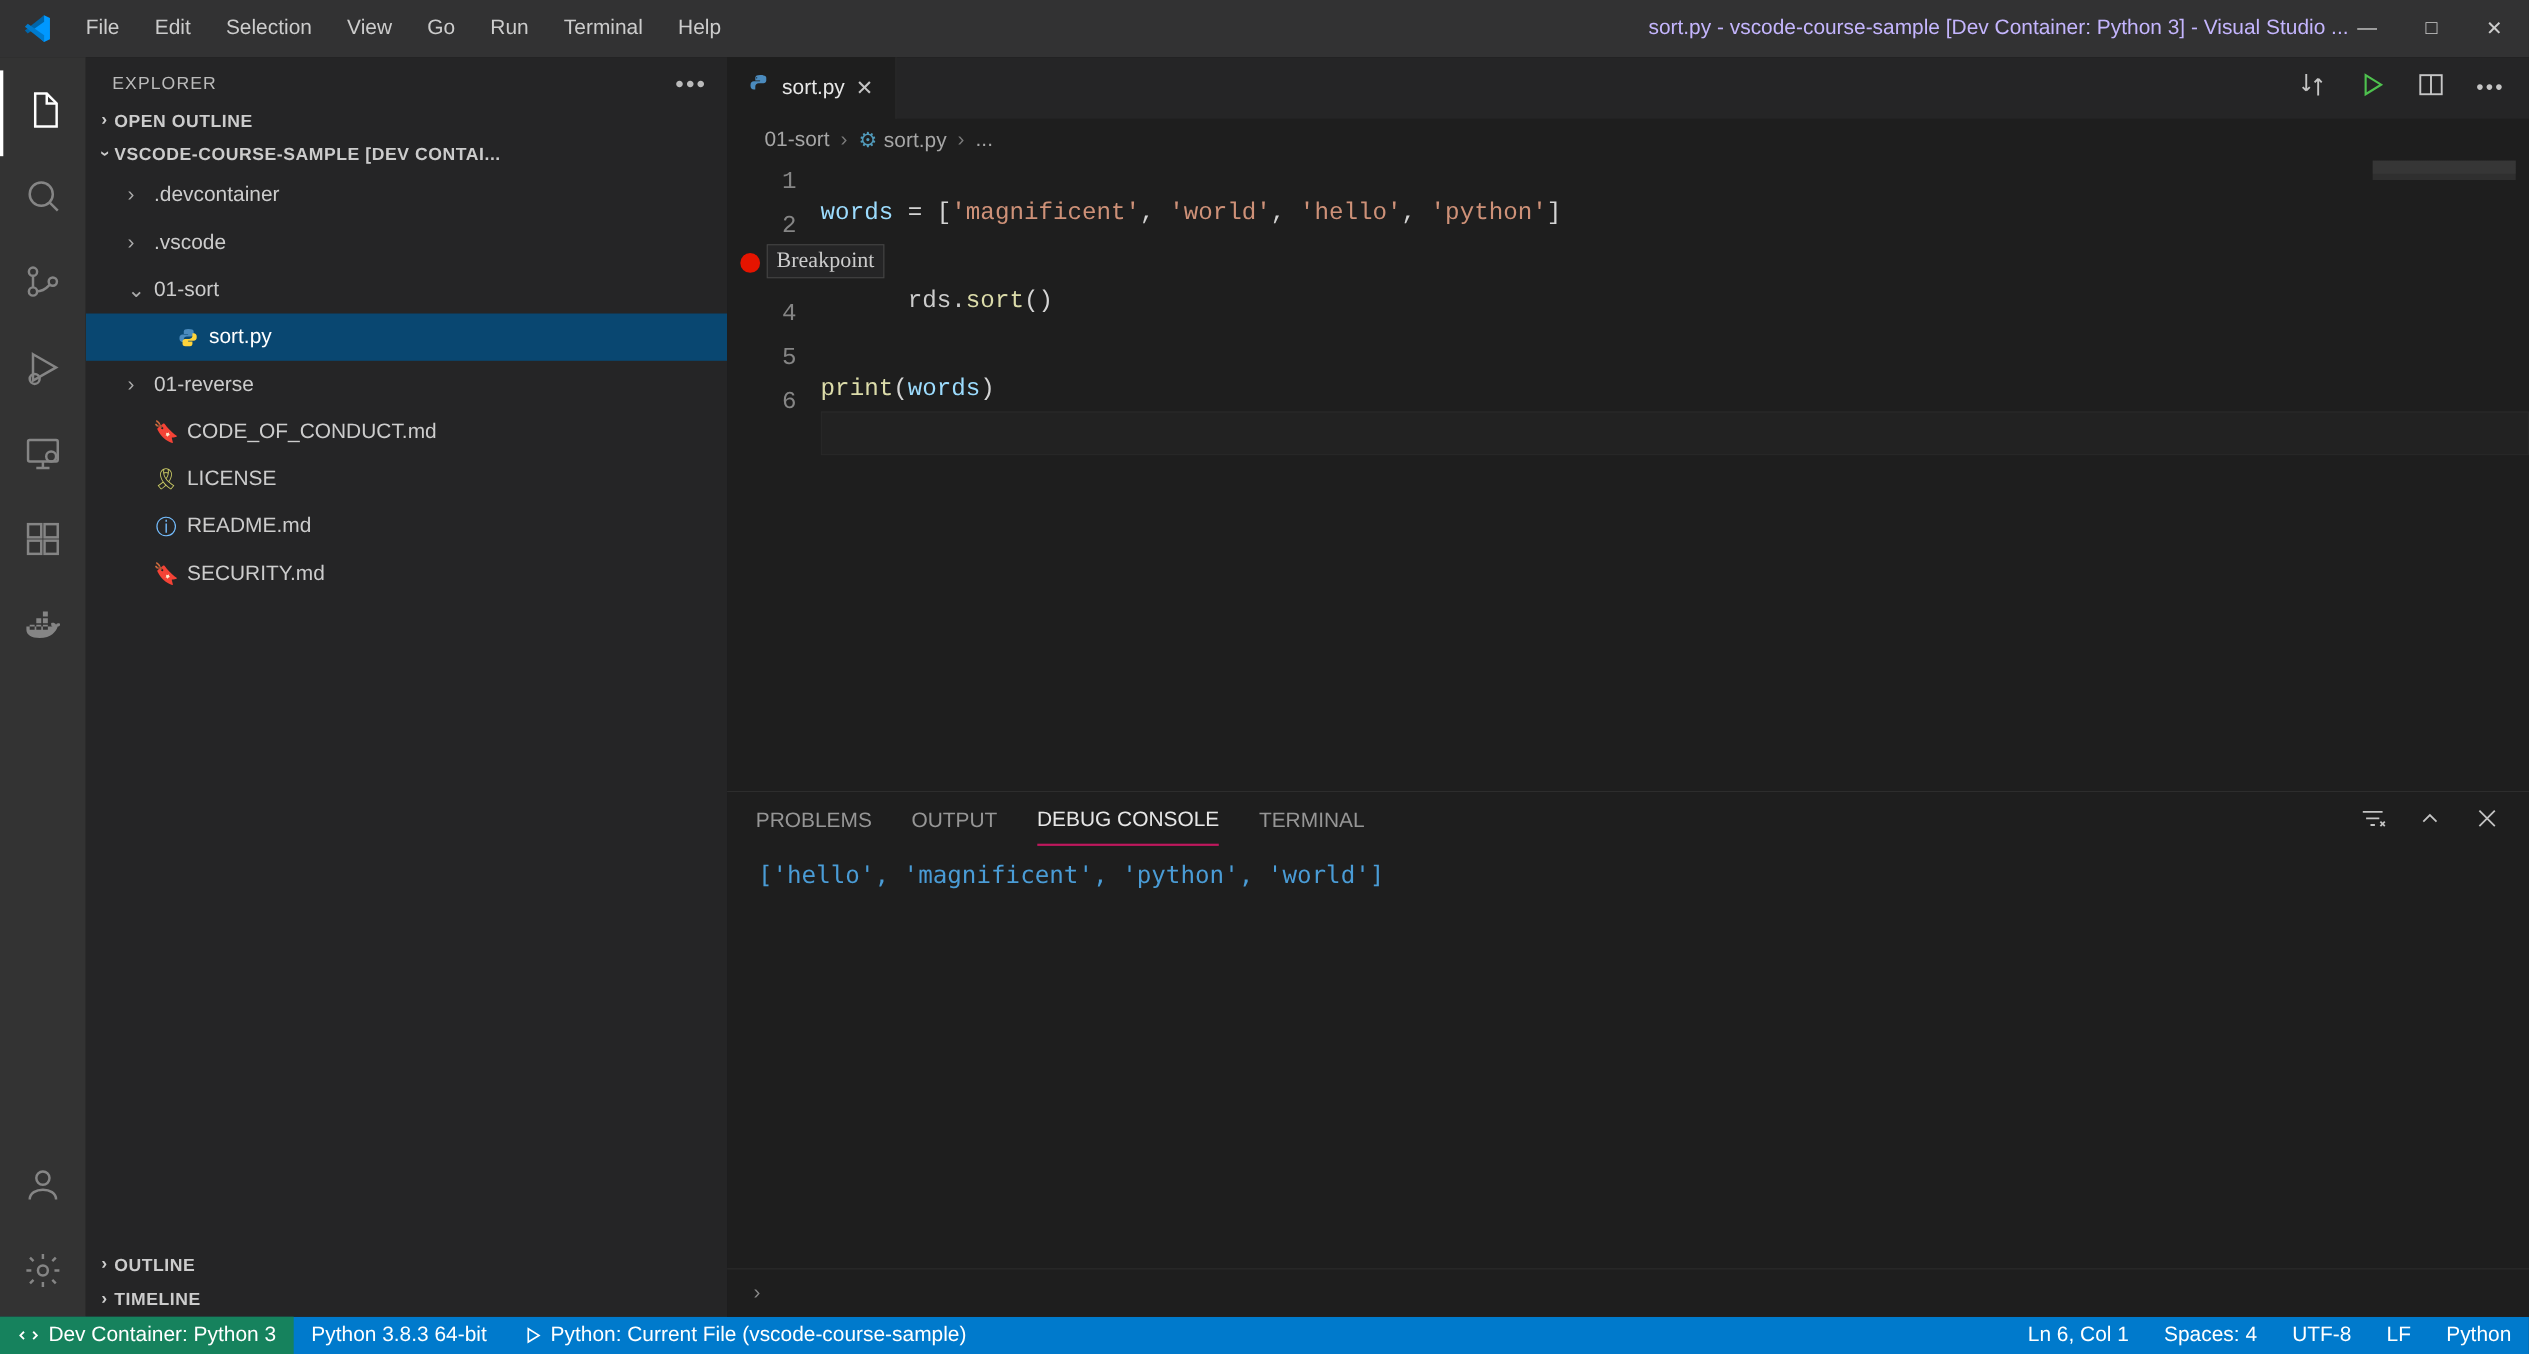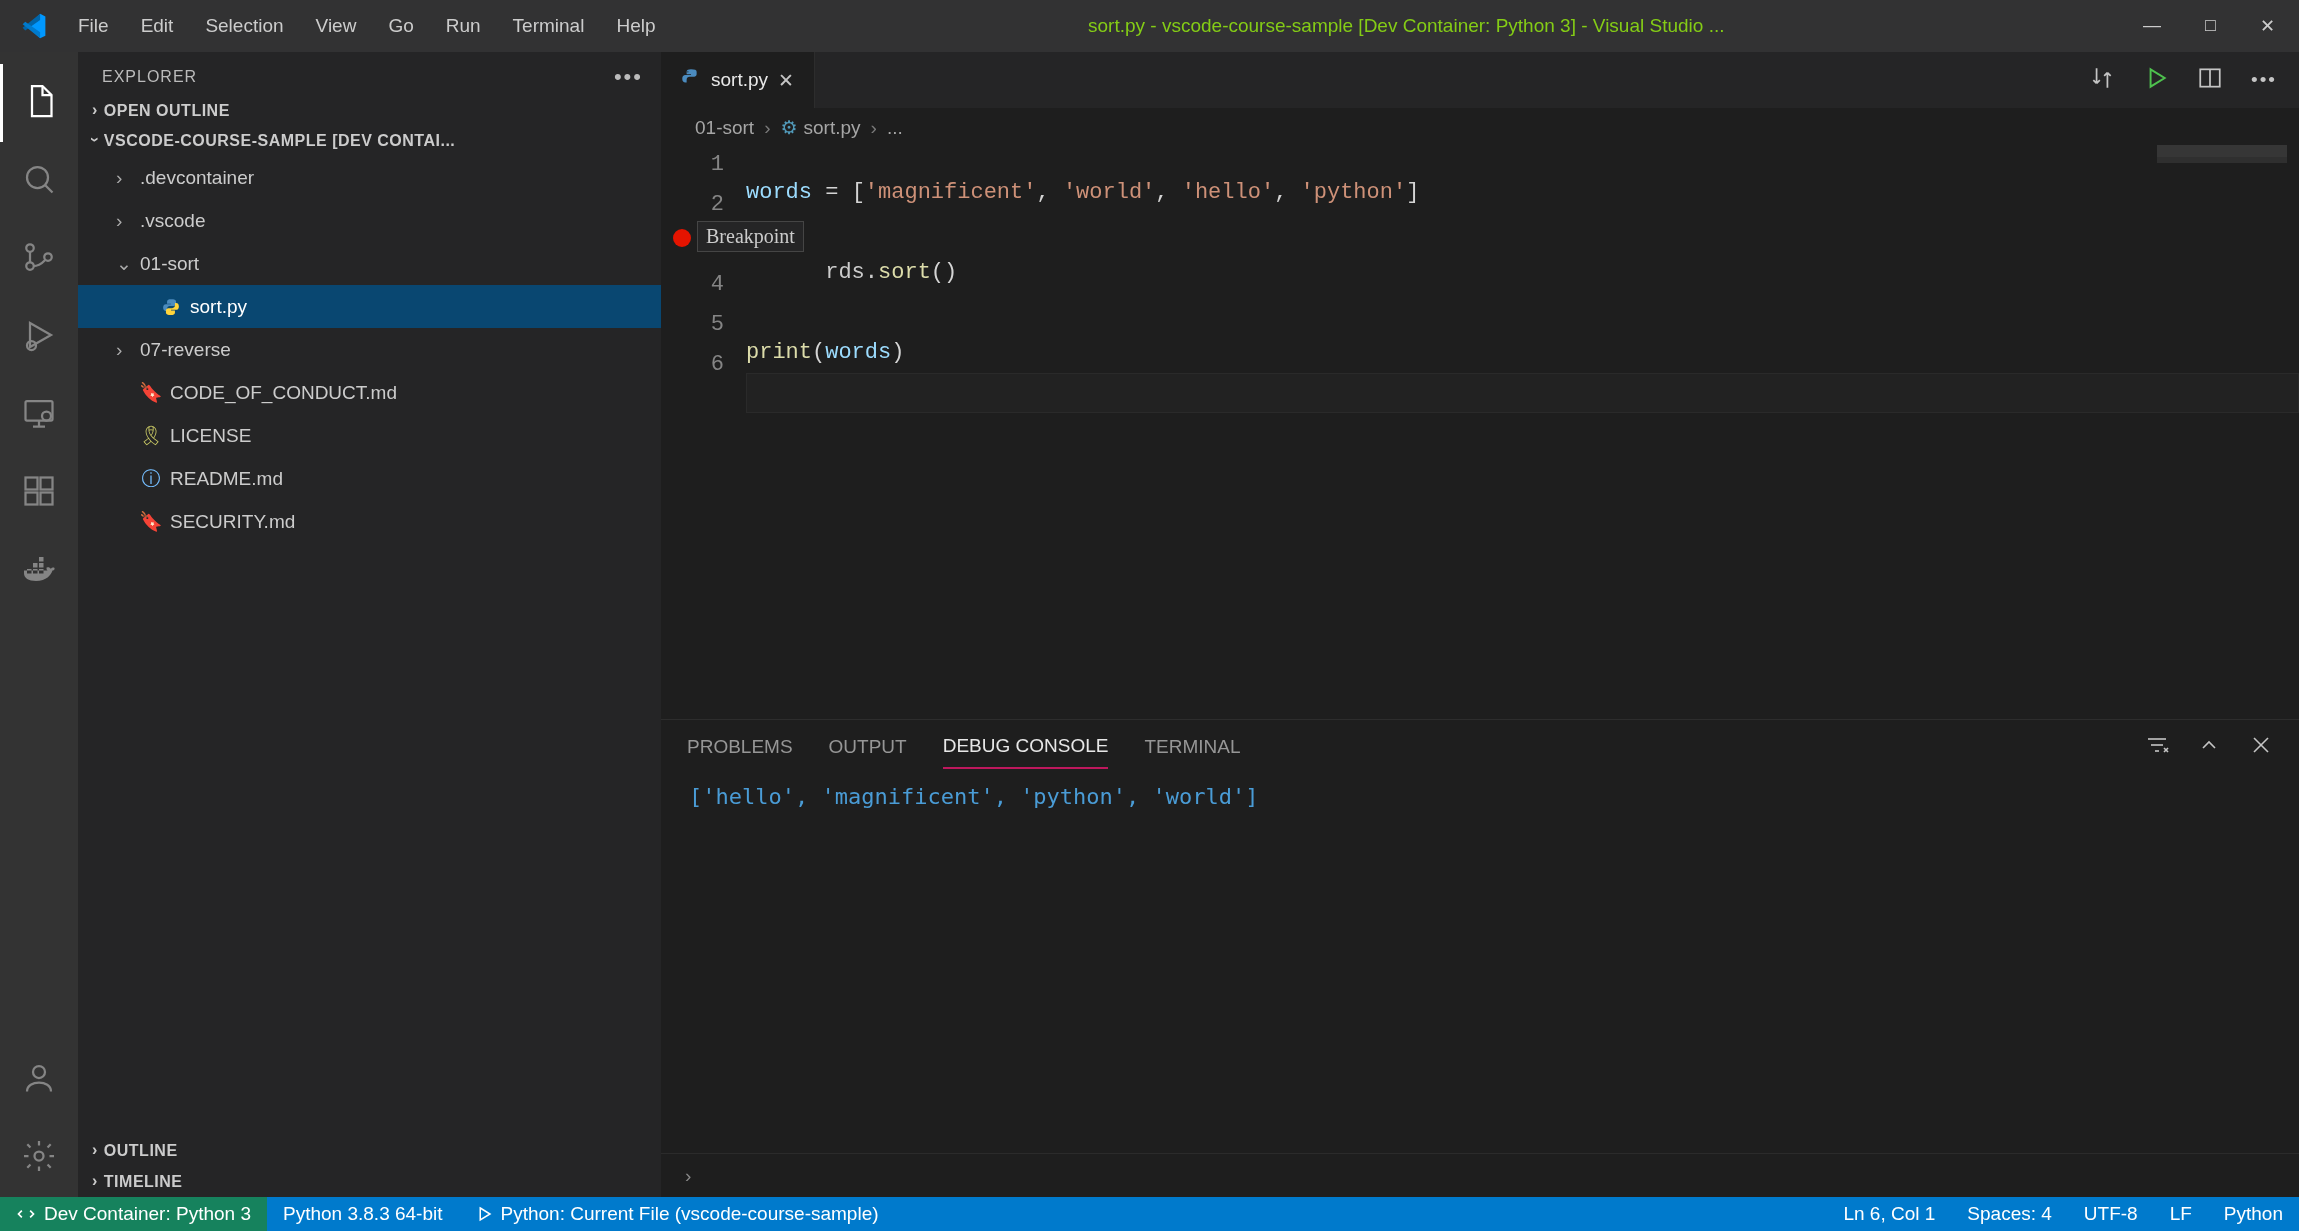--- a/index.html
+++ b/index.html
@@ -18,21 +18,21 @@
     display: flex;
     align-items: center;
     height: 52px;
     background: #323233;
     padding: 0 12px;
     gap: 8px;
   }
   .titlebar .logo { width: 28px; height: 28px; margin: 0 8px; }
   .titlebar .menus { display: flex; gap: 4px; }
   .titlebar .menu-item { padding: 6px 14px; color: #ccc; cursor: default; }
-  .titlebar .title-text { flex: 1; text-align: center; color: #84cc16; font-size: 19px; white-space: nowrap; overflow: hidden; text-overflow: ellipsis; }
+  .titlebar .title-text { flex: 1; text-align: right; color: #c4b5fd; font-size: 19px; white-space: nowrap; overflow: hidden; text-overflow: ellipsis; }
   .titlebar .win-controls { display: flex; gap: 44px; padding-right: 12px; }
   .titlebar .win-controls span { color: #ccc; font-size: 18px; }
   
   .main {
     display: flex;
     height: calc(100% - 52px - 34px);
   }
   
   .activitybar {
     width: 78px;
@@ -312,21 +312,21 @@
           <span class="file-ico file-python">
             <svg width="18" height="18" viewBox="0 0 32 32">
               <path fill="#4b8bbe" d="M16 2c-4 0-7 1-7 4v4h7v1H7c-3 0-5 2-5 6s2 6 5 6h2v-4c0-3 2-5 5-5h7c2 0 4-2 4-4V6c0-3-3-4-9-4z"></path>
               <path fill="#ffd43b" d="M16 30c4 0 7-1 7-4v-4h-7v-1h9c3 0 5-2 5-6s-2-6-5-6h-2v4c0 3-2 5-5 5h-7c-2 0-4 2-4 4v4c0 3 3 4 9 4z"></path>
             </svg>
           </span>
           <span>sort.py</span>
         </div>
         <div class="tree-item depth-1">
           <span class="chevron">›</span>
-          <span>07-reverse</span>
+          <span>01-reverse</span>
         </div>
         <div class="tree-item depth-1">
           <span class="chevron"></span>
           <span class="file-ico file-md">🔖</span>
           <span>CODE_OF_CONDUCT.md</span>
         </div>
         <div class="tree-item depth-1">
           <span class="chevron"></span>
           <span class="file-ico file-lic">🎗</span>
           <span>LICENSE</span>

